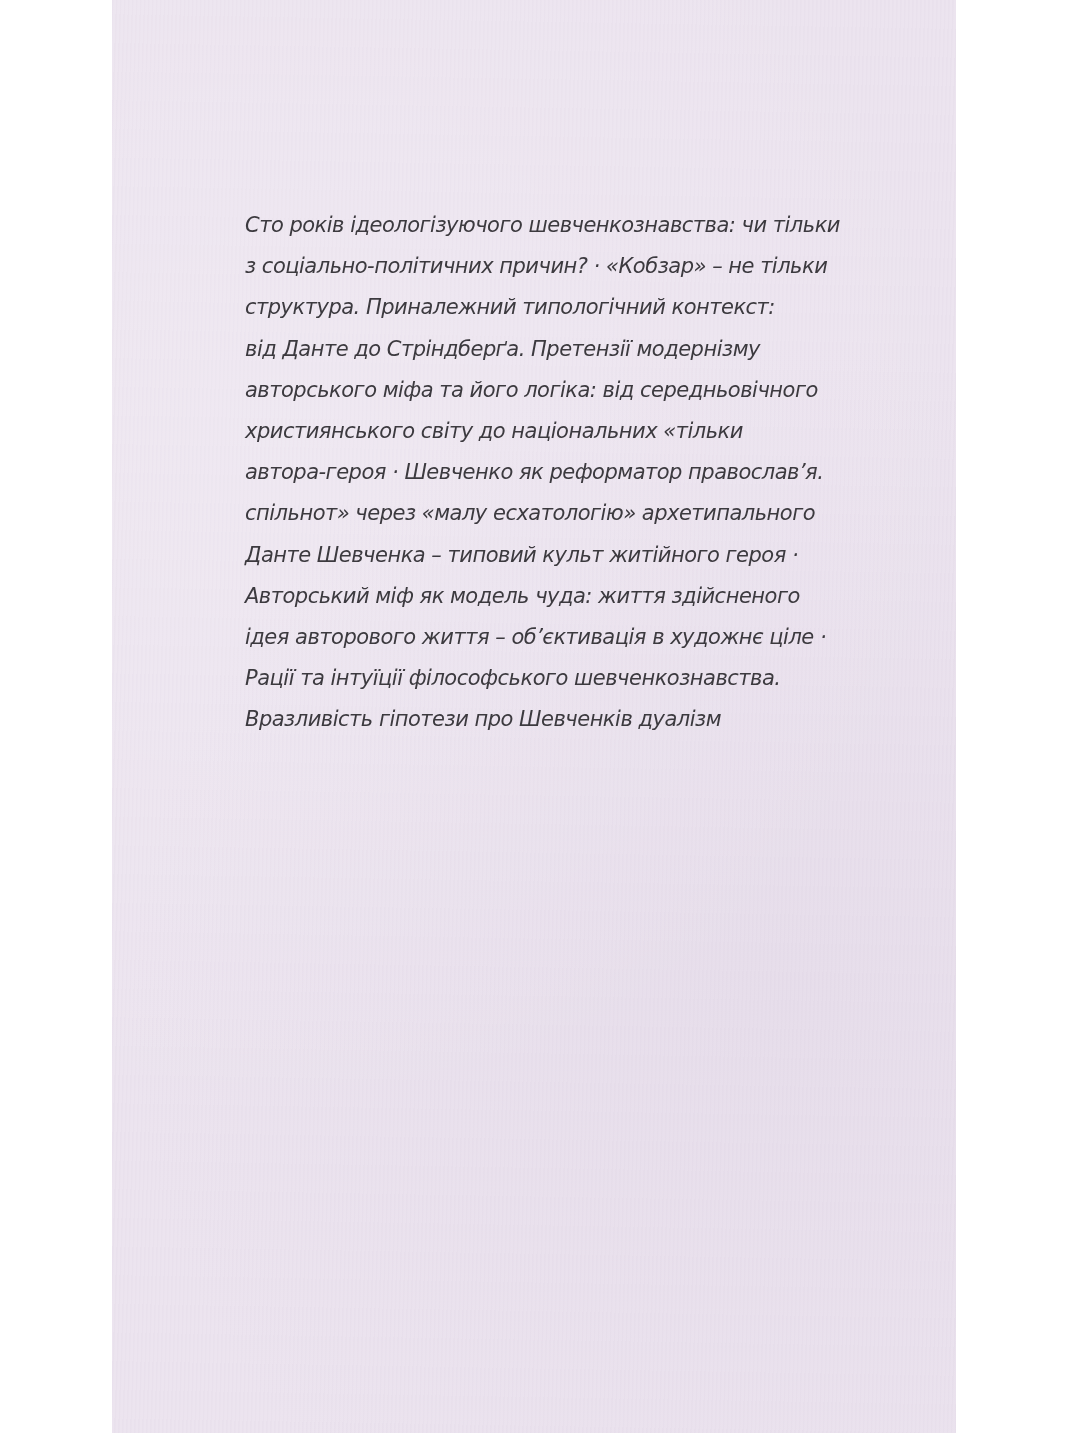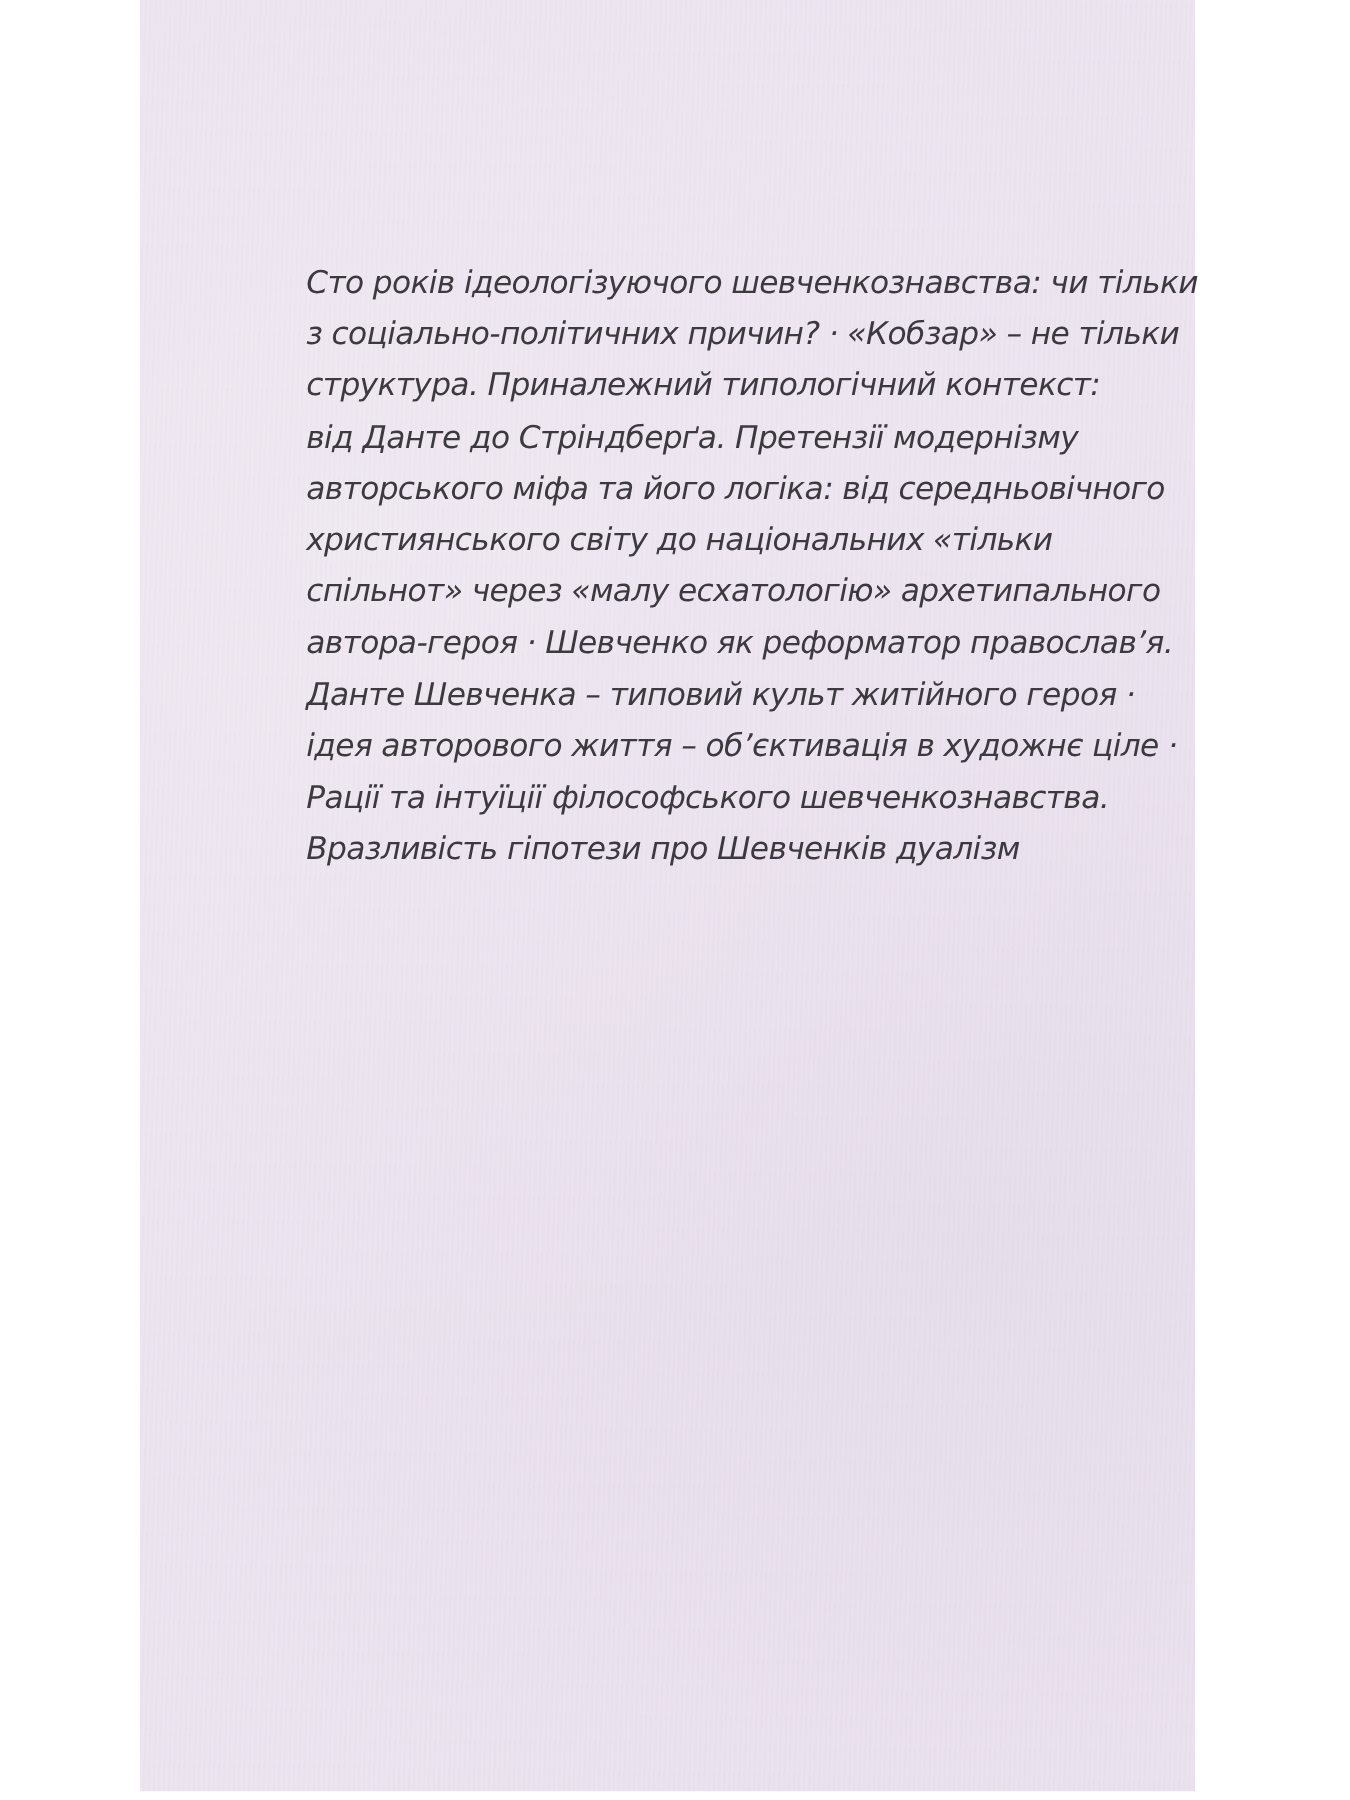--- a/index.html
+++ b/index.html
@@ -33,37 +33,38 @@
       margin: 0;
       padding: 0;
       list-style: none;
     }
     .text-line {
       display: block;
       height: 41.2px;
       line-height: 41.2px;
       font-family: "DejaVu Sans", sans-serif;
       font-style: italic;
-      font-size: 25px;
+      font-size: 21px;
       letter-spacing: -0.5px;
       color: #3c3a3f;
       white-space: nowrap;
     }
   </style>
 </head>
 <body>
 
 <div class="page">
   <div class="text-block">
     <span class="text-line">Сто років ідеологізуючого шевченкознавства: чи тільки</span>
     <span class="text-line">з соціально-політичних причин? · «Кобзар» – не тільки</span>
     <span class="text-line">структура. Приналежний типологічний контекст:</span>
     <span class="text-line">від Данте до Стріндберґа. Претензії модернізму</span>
     <span class="text-line">авторського міфа та його логіка: від середньовічного</span>
     <span class="text-line">християнського світу до національних «тільки</span>
+    <span class="text-line">автора-героя · Шевченко як реформатор православ’я.</span>
     <span class="text-line">спільнот» через «малу есхатологію» архетипального</span>
-    <span class="text-line">автора-героя · Шевченко як реформатор православ’я.</span>
     <span class="text-line">Данте Шевченка – типовий культ житійного героя ·</span>
+    <span class="text-line">Авторський міф як модель чуда: життя здійсненого</span>
     <span class="text-line">ідея авторового життя – об’єктивація в художнє ціле ·</span>
     <span class="text-line">Раціï та інтуїції філософського шевченкознавства.</span>
     <span class="text-line">Вразливість гіпотези про Шевченків дуалізм</span>
   </div>
 </div>
 
 </body></html>

